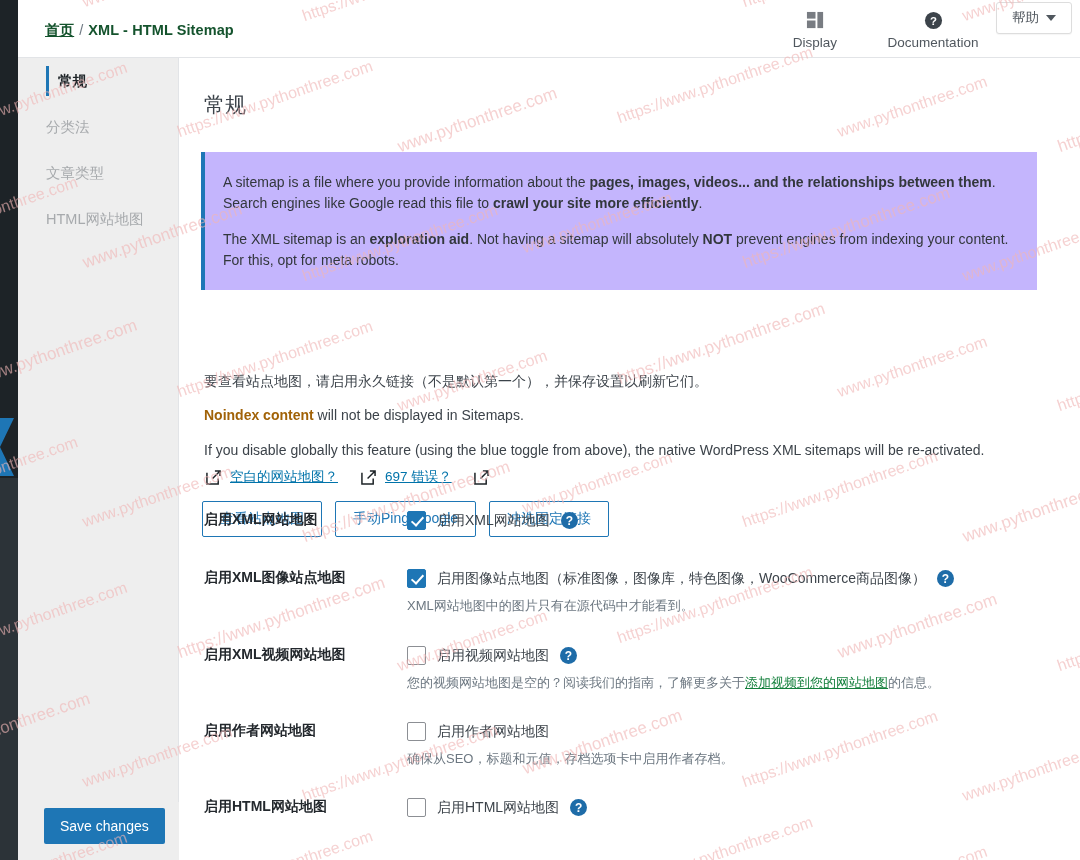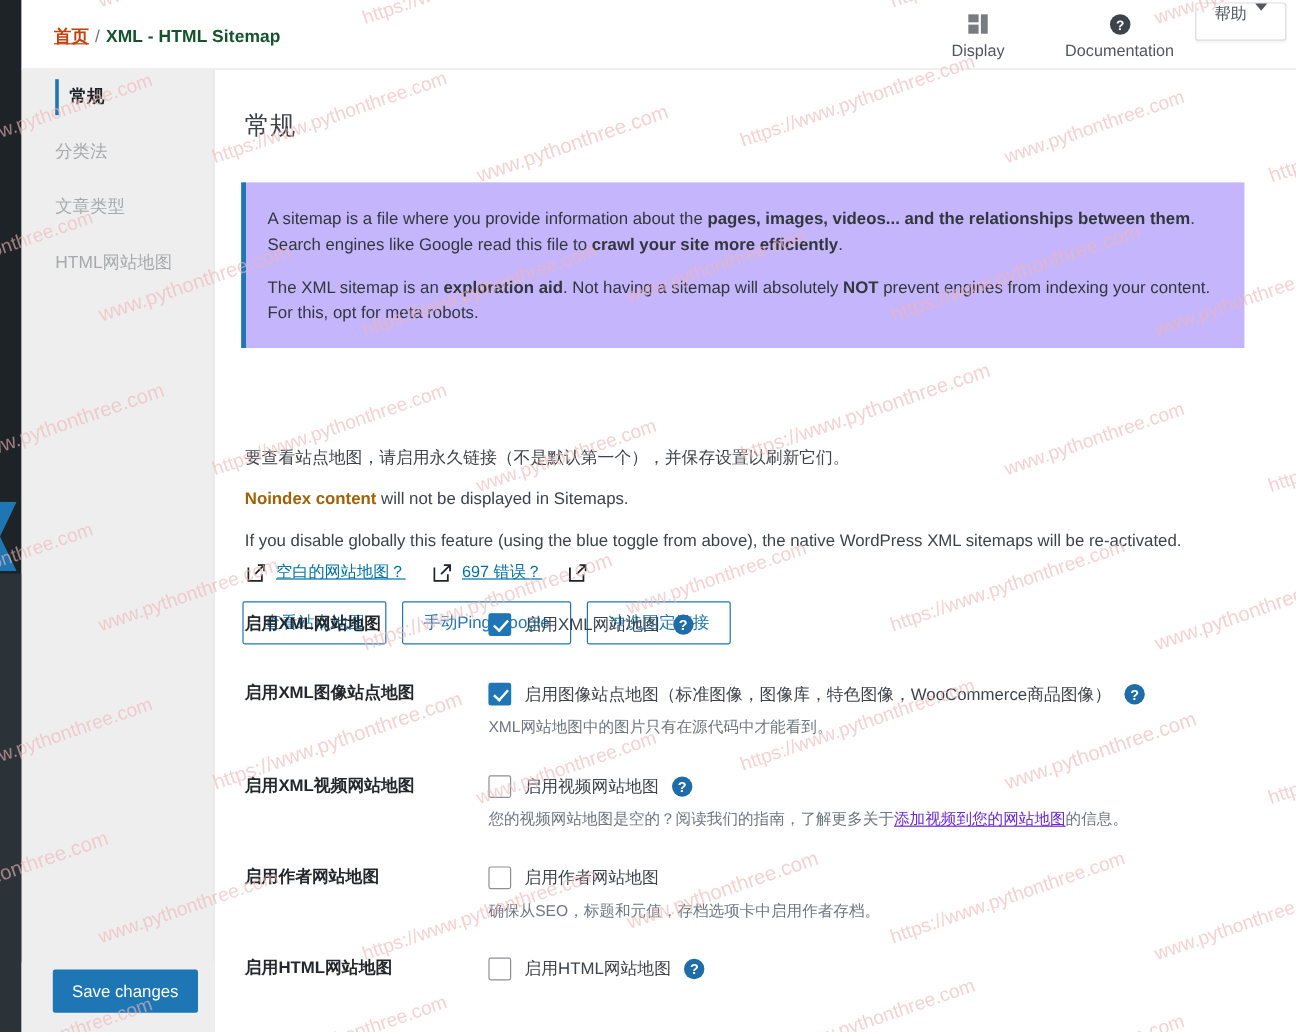--- a/index.html
+++ b/index.html
@@ -41,21 +41,21 @@
     background: #fff;
     border-bottom: 1px solid #e2e4e7;
     z-index: 10;
   }
   .breadcrumb {
     position: absolute; left: 27px; top: 21px;
     font-size: 14.5px; color: #32373c; font-weight: 700;
     letter-spacing: .1px;
   }
   .breadcrumb a {
-    color: #c2410c; text-decoration: underline; font-weight: 700;
+    color: #14532d; text-decoration: underline; font-weight: 700;
   }
   .breadcrumb .sep { color: #6c7781; font-weight: 400; margin: 0 5px; }
   .bc-title { color: #14532d; font-weight: 700; }
 
   .topactions {
     position: absolute; right: 88px; top: 6px;
     display: flex; gap: 0px; align-items: flex-start;
   }
   .topaction {
     width: 118px;
@@ -65,21 +65,21 @@
   .topaction .ic { height: 20px; display:flex; align-items:center; justify-content:center; }
   .topaction .lbl {
     margin-top: 5px; font-size: 13.5px; color: #50575e;
   }
 
   .helpbtn {
     position: absolute; right: 8px; top: 2px;
     width: 76px; height: 32px;
     border: 1px solid #ddd; border-radius: 3px;
     background: #fff;
-    display: flex; justify-content: center;
+    display: flex; align-items: center; justify-content: center;
     gap: 7px; cursor: pointer;
     font-size: 13.5px; color: #50575e;
     box-shadow: 0 1px 1px rgba(0,0,0,.04);
   }
   .caret {
     width: 0; height: 0;
     border-left: 5px solid transparent;
     border-right: 5px solid transparent;
     border-top: 6px solid #50575e;
   }
@@ -225,21 +225,21 @@
     background: #1e6ca8; color: #fff;
     font-size: 12px; font-weight: 700;
     display: inline-flex; align-items: center; justify-content: center;
     cursor: pointer; flex: 0 0 auto;
     font-family: "Liberation Sans", sans-serif;
   }
   .rdesc {
     margin-top: 8px; margin-left: 0px;
     font-size: 13px; color: #6c7781; line-height: 1.5;
   }
-  .rdesc a { color: #6d28d9; }
+  .rdesc a { color: #15803d; }
 
   
   .savebar {
     position: absolute; left: 18px; bottom: 0;
     width: 161px; height: 58px;
     background: #eeeeee;
   }
   .savebtn {
     position: absolute; left: 26px; top: 6px;
     background: #1e76b5; color: #fff;

